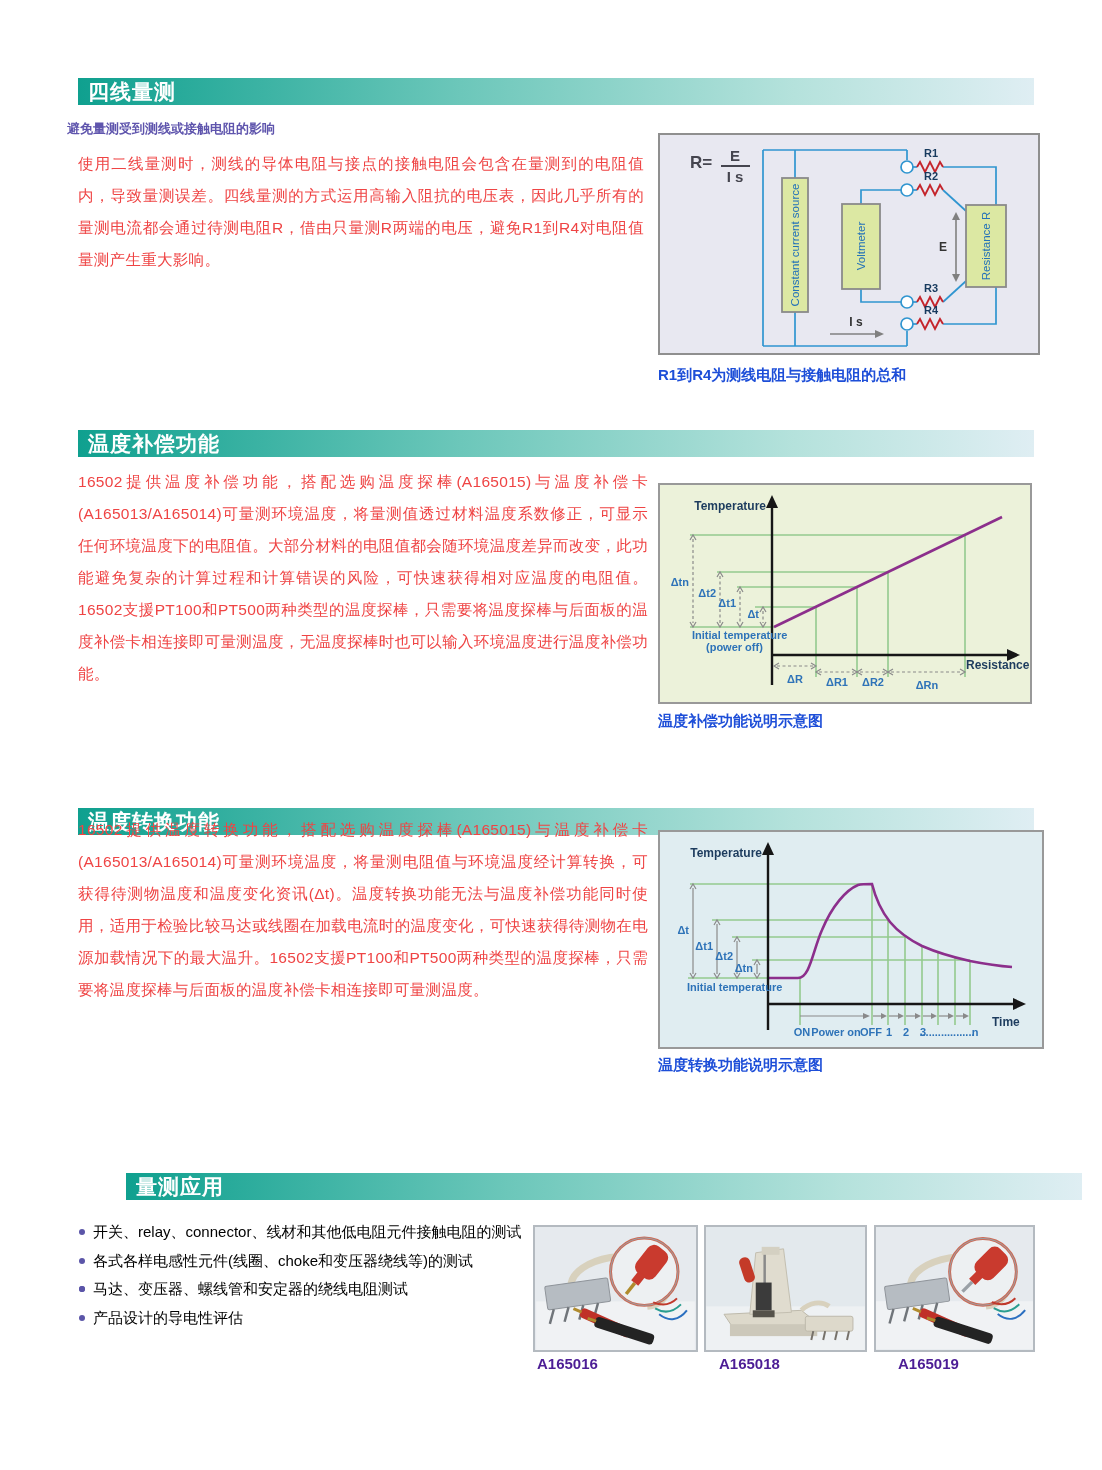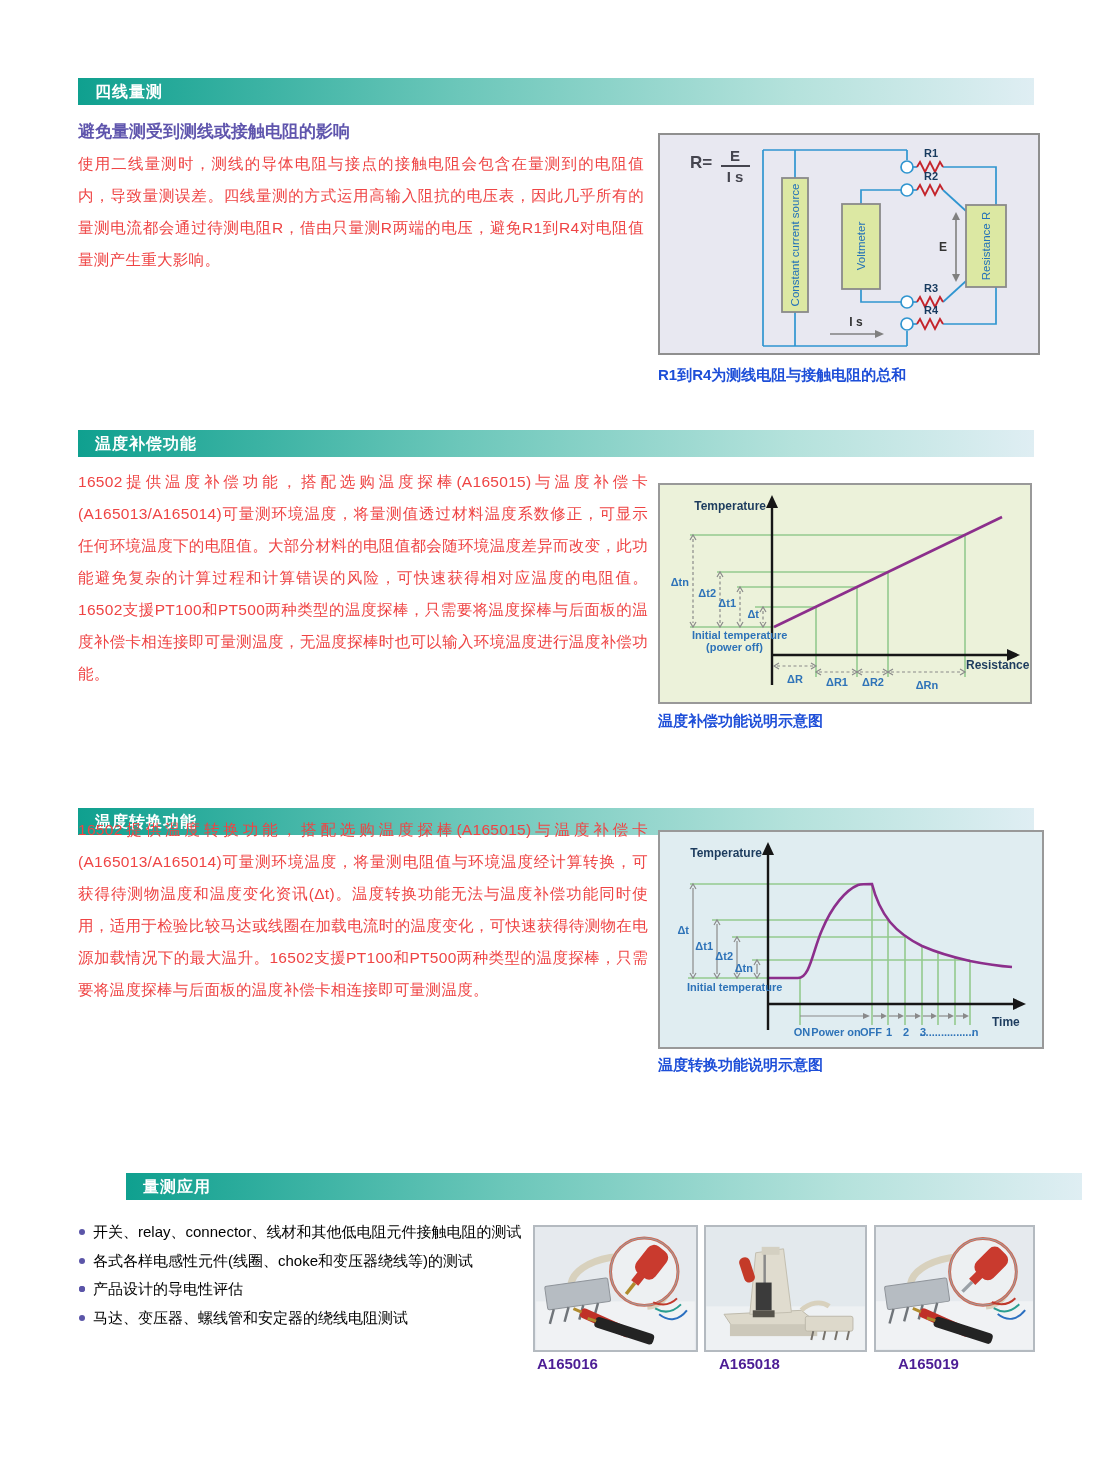--- a/index.html
+++ b/index.html
@@ -1,21 +1,21 @@
 <!DOCTYPE html>
 <html><head>
 <meta charset="utf-8">
 <style>
   html,body{margin:0;padding:0;background:#fff;}
   body{width:1102px;height:1470px;position:relative;font-family:"Liberation Sans",sans-serif;}
   .abs{position:absolute;}
   .sec-hdr{left:78px;width:956px;height:27px;line-height:27px;
     background:linear-gradient(90deg,#0fa08f 0%,#6cc7ba 40%,#b5e2dc 75%,#dfeef3 100%);
-    color:#fff;font-size:16px;font-weight:bold;padding-left:17px;box-sizing:border-box;letter-spacing:1px;}
-  .subtitle{left:78px;color:#5f55ad;font-size:17px;font-weight:bold;}
+    color:#fff;font-size:21px;font-weight:bold;padding-left:10px;box-sizing:border-box;letter-spacing:1px;}
+  .subtitle{left:67px;color:#5f55ad;font-size:13px;font-weight:bold;}
   .body-txt{left:78px;width:566px;font-size:15.5px;line-height:32px;color:#ef4444;text-align:justify;letter-spacing:0.3px;}
   .figure{box-sizing:border-box;border:2px solid #8f8f8f;background:#fff;}
   .caption{color:#1d4ed8;font-size:15px;font-weight:bold;}
   ul.bullets{left:78px;top:1218px;width:470px;margin:0;padding:0;}
   ul.bullets li{list-style:none;position:relative;padding-left:15px;font-size:15px;line-height:28.5px;color:#000000;}
   ul.bullets li .dot{position:absolute;left:1px;top:11px;width:6px;height:6px;border-radius:50%;background:#5b55a8;}
   .photo{box-sizing:border-box;border:2px solid #b4bac0;background:#e6eaee;overflow:hidden;}
   .photo svg{display:block;}
   .prod-label{color:#4c1d95;font-size:15px;font-weight:bold;}
   svg text{font-family:"Liberation Sans",sans-serif;}
@@ -263,22 +263,22 @@
   </svg>
 </div>
 <div class="abs caption" style="left:658px;top:1056px;">温度转换功能说明示意图</div>
 
 <div class="abs sec-hdr" style="top:1173px;margin-left:48px;"><span>量测应用</span></div>
 
 <ul class="abs bullets">
   <li><span class="dot"></span><span>开关、relay、connector、线材和其他低电阻元件接触电阻的测试</span></li>
   <li><span class="dot"></span><span>各式各样电感性元件(线圈、choke和变压器绕线等)的测试</span></li>
   <li><span class="dot"></span></li>
+  <li><span class="dot"></span><span>马达、变压器、螺线管和安定器的绕线电阻测试</span></li>
   <li><span class="dot"></span><span>产品设计的导电性评估</span></li>
-  <li><span class="dot"></span><span>马达、变压器、螺线管和安定器的绕线电阻测试</span></li>
 </ul>
 
 <div class="abs photo" style="left:533px;top:1225px;width:165px;height:127px;">
   <svg width="161" height="123" viewBox="0 0 160 124">
     <rect width="160" height="124" fill="#e6eaee"></rect>
       <rect y="75" width="160" height="49" fill="#f0f2f4"></rect>
     <path d="M35,60 C35,30 110,18 128,42 C140,58 132,78 112,80" stroke="#d8d1bd" stroke-width="7" fill="none"></path>
     <g transform="rotate(-8 45 68)">
       <rect x="10" y="55" width="64" height="24" rx="2" fill="#b6bcc2" stroke="#8f949a"></rect>
       <g stroke="#70757a" stroke-width="2.5">

